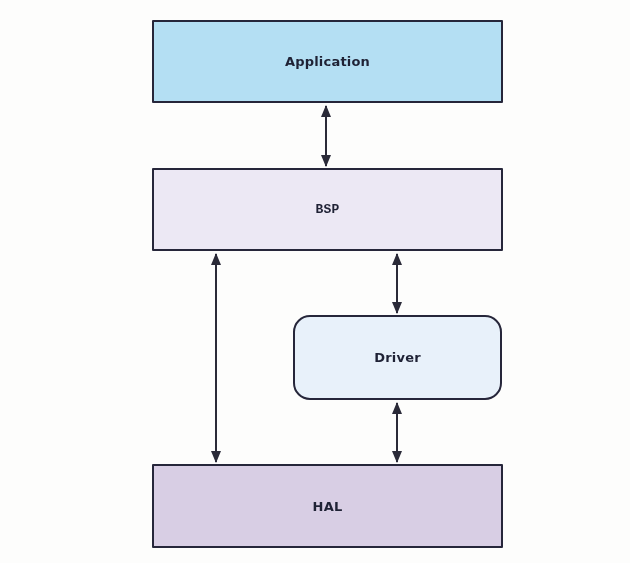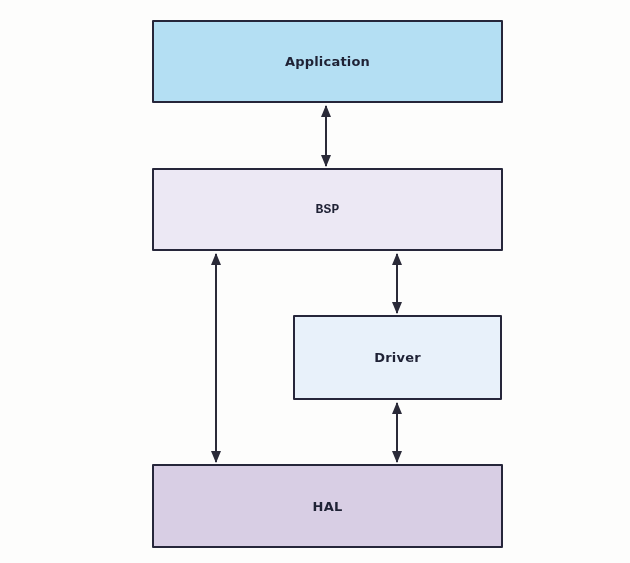--- a/index.html
+++ b/index.html
@@ -29,21 +29,21 @@
 
   .box-label {
     font-weight: bold;
     font-size: 13px;
     color: #1f2235;
     letter-spacing: 0.2px;
   }
 
   .box-application { left: 152px; top: 20px;  width: 351px; height: 83px; background: #b4dff3; }
   .box-bsp         { left: 152px; top: 168px; width: 351px; height: 83px; background: #ece8f4; font-family: Liberation Mono, monospace; }
-  .box-driver      { left: 293px; top: 315px; width: 209px; height: 85px; background: #e8f1fa; }
+  .box-driver      { left: 293px; top: 315px; width: 209px; height: 85px; background: #e8f1fa; border-radius: 17px; }
   .box-hal         { left: 152px; top: 464px; width: 351px; height: 84px; background: #d8cee4; }
 
   
   .varrow {
     position: absolute;
     width: 2px;
     background: #2a2a38;
   }
   .varrow::before,
   .varrow::after {

